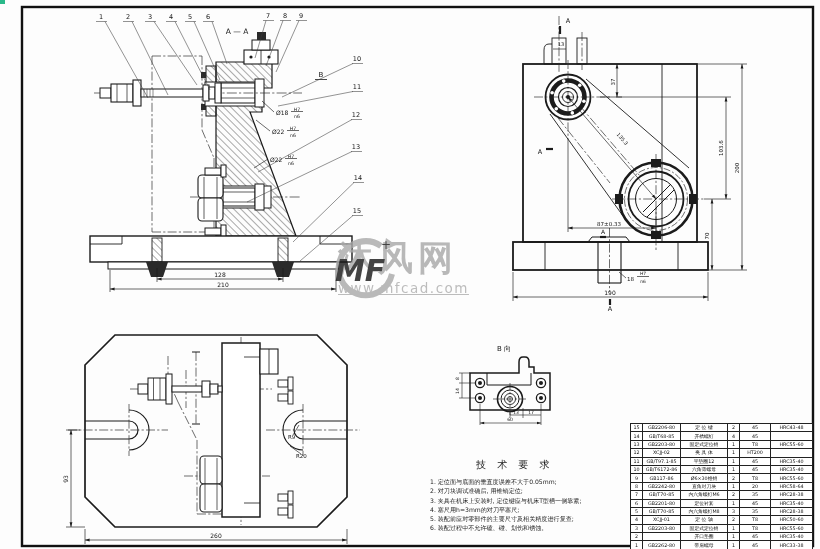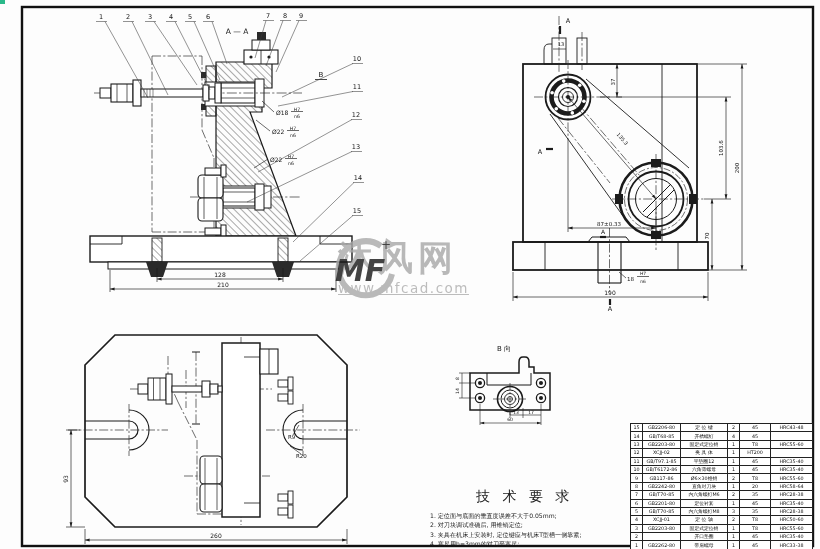--- a/index.html
+++ b/index.html
@@ -10,21 +10,21 @@
   svg text{font-family:"DejaVu Sans",sans-serif;fill:#151515;}
   .mid{text-anchor:middle;}
   
   .wm{position:absolute;left:326px;top:236px;display:flex;align-items:flex-start;
       opacity:.8;pointer-events:none;}
   .wm-col{margin-left:12px;}
   .wm-name{font-size:35px;font-weight:bold;color:#a8a8a8;letter-spacing:5px;line-height:1.3;}
   .wm-url{font-size:13.5px;color:#adadad;letter-spacing:1.5px;margin-top:-2px;text-decoration:underline;}
   
   .tech{position:absolute;left:430px;top:458px;width:205px;color:#1c1c1c;}
-  .tech-title{font-size:14px;letter-spacing:4px;padding-left:46px;margin-bottom:5px;margin-top:30px;}
+  .tech-title{font-size:10px;letter-spacing:4px;padding-left:46px;margin-bottom:5px;}
   .tech-item{font-size:6.1px;line-height:9.3px;white-space:nowrap;}
   
   .parts{position:absolute;left:630px;top:423px;width:182px;border-collapse:collapse;
          table-layout:fixed;border:1.4px solid #111;background:#fff;}
   .parts td{border:0.6px solid #222;height:7.4px;padding:0;text-align:center;
             font-size:4.8px;line-height:5px;color:#111;overflow:hidden;white-space:nowrap;}
 </style>
 </head>
 <body>
 

